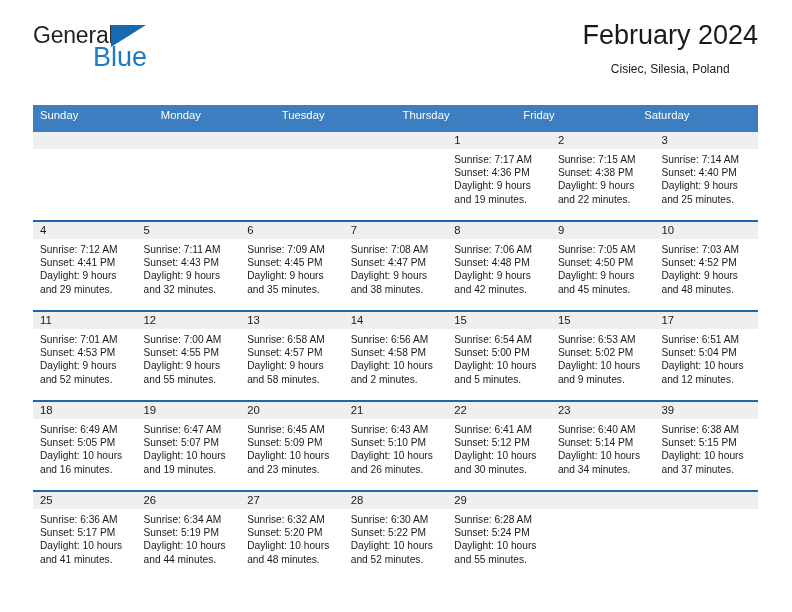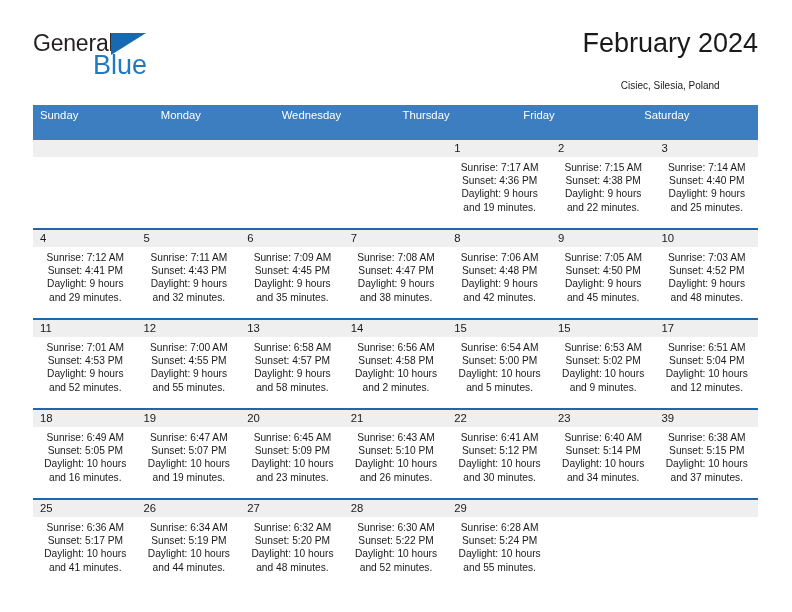--- a/index.html
+++ b/index.html
@@ -19,21 +19,21 @@
     position: relative;
     width: 792px;
     height: 612px;
     box-sizing: border-box;
   }
 
   
   .header {
     position: absolute;
     left: 33px;
-    top: 26px;
+    top: 18px;
     right: 34px;
     height: 70px;
     text-decoration: underline;
   }
 
   .brand {
     position: absolute;
     left: 0;
     top: 4px;
     width: 180px;
@@ -76,39 +76,39 @@
     text-align: center;
   }
   .title-main {
     font-size: 27px;
     color: #1a1a1a;
     line-height: 34px;
     font-weight: 400;
     white-space: nowrap;
   }
   .title-sub {
-    font-size: 10px;
+    font-size: 12px;
     color: #1a1a1a;
     line-height: 22px;
-    margin-top: 15px;
+    margin-top: 6px;
     white-space: nowrap;
   }
 
   
   .calendar {
     position: absolute;
     left: 33px;
     top: 105px;
     width: 725px;
   }
 
   .dow-row {
     display: flex;
     background: #3c7ebf;
-    height: 35px;
+    height: 27px;
   }
   .dow {
     flex: 1 1 0;
     color: #ffffff;
     font-size: 11.3px;
     line-height: 21px;
     padding-left: 7px;
     box-sizing: border-box;
     white-space: nowrap;
   }
@@ -138,21 +138,20 @@
     background: #efefef;
   }
   .daynum {
     font-size: 11.3px;
     line-height: 17px;
     color: #1a1a1a;
     display: block;
   }
   .cell-body {
     padding: 4px 6px 0 7px;
-    text-align: center;
   }
   .info-line {
     font-size: 10.2px;
     line-height: 13.2px;
     color: #1a1a1a;
     white-space: nowrap;
   }
 </style>
 </head>
 <body>
@@ -172,21 +171,21 @@
       <div class="title-main">February 2024</div>
       <div class="title-sub">Cisiec, Silesia, Poland</div>
     </div>
 
   </div>
 
   <div class="calendar">
     <div class="dow-row" id="dow-row">
         <div class="dow">Sunday</div>
         <div class="dow">Monday</div>
-        <div class="dow">Wednesday</div>
+        <div class="dow">Tuesday</div>
         <div class="dow">Thursday</div>
         <div class="dow">Friday</div>
         <div class="dow">Saturday</div>
       </div>
     <div id="weeks-container">
         <div class="week first">
           <div class="cell empty">
             <div class="daynum-band">
               <span class="daynum"></span>
             </div>

